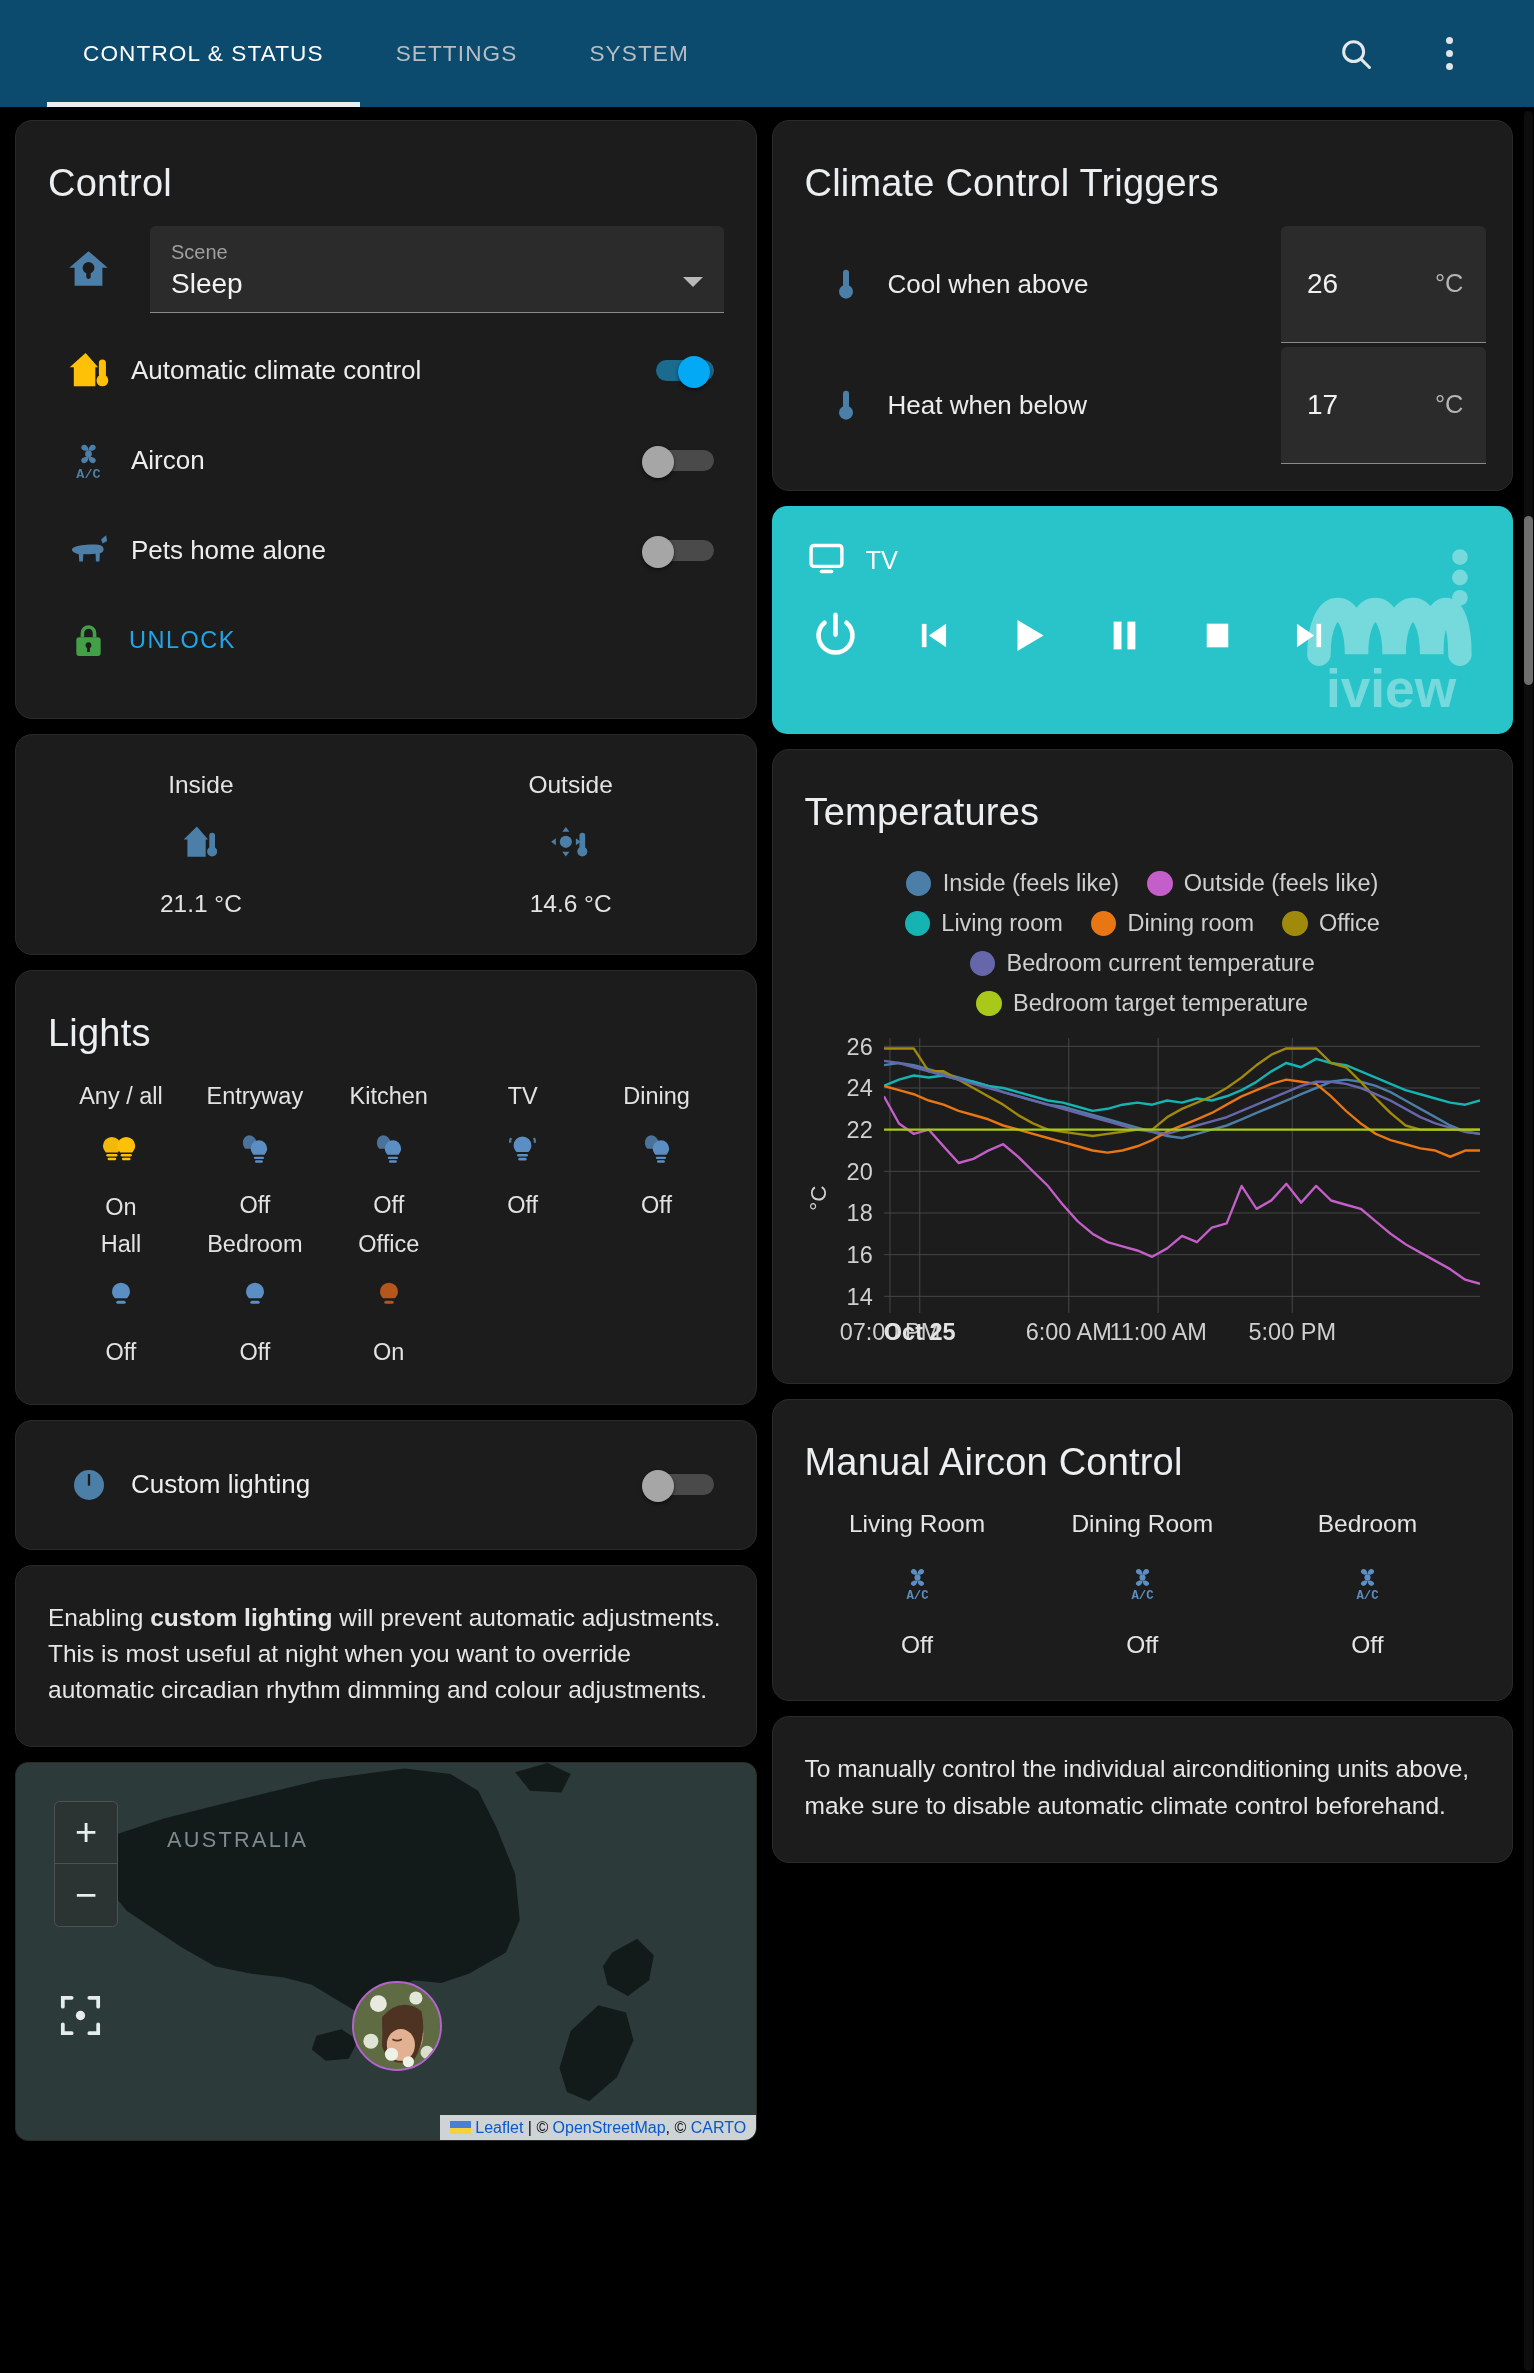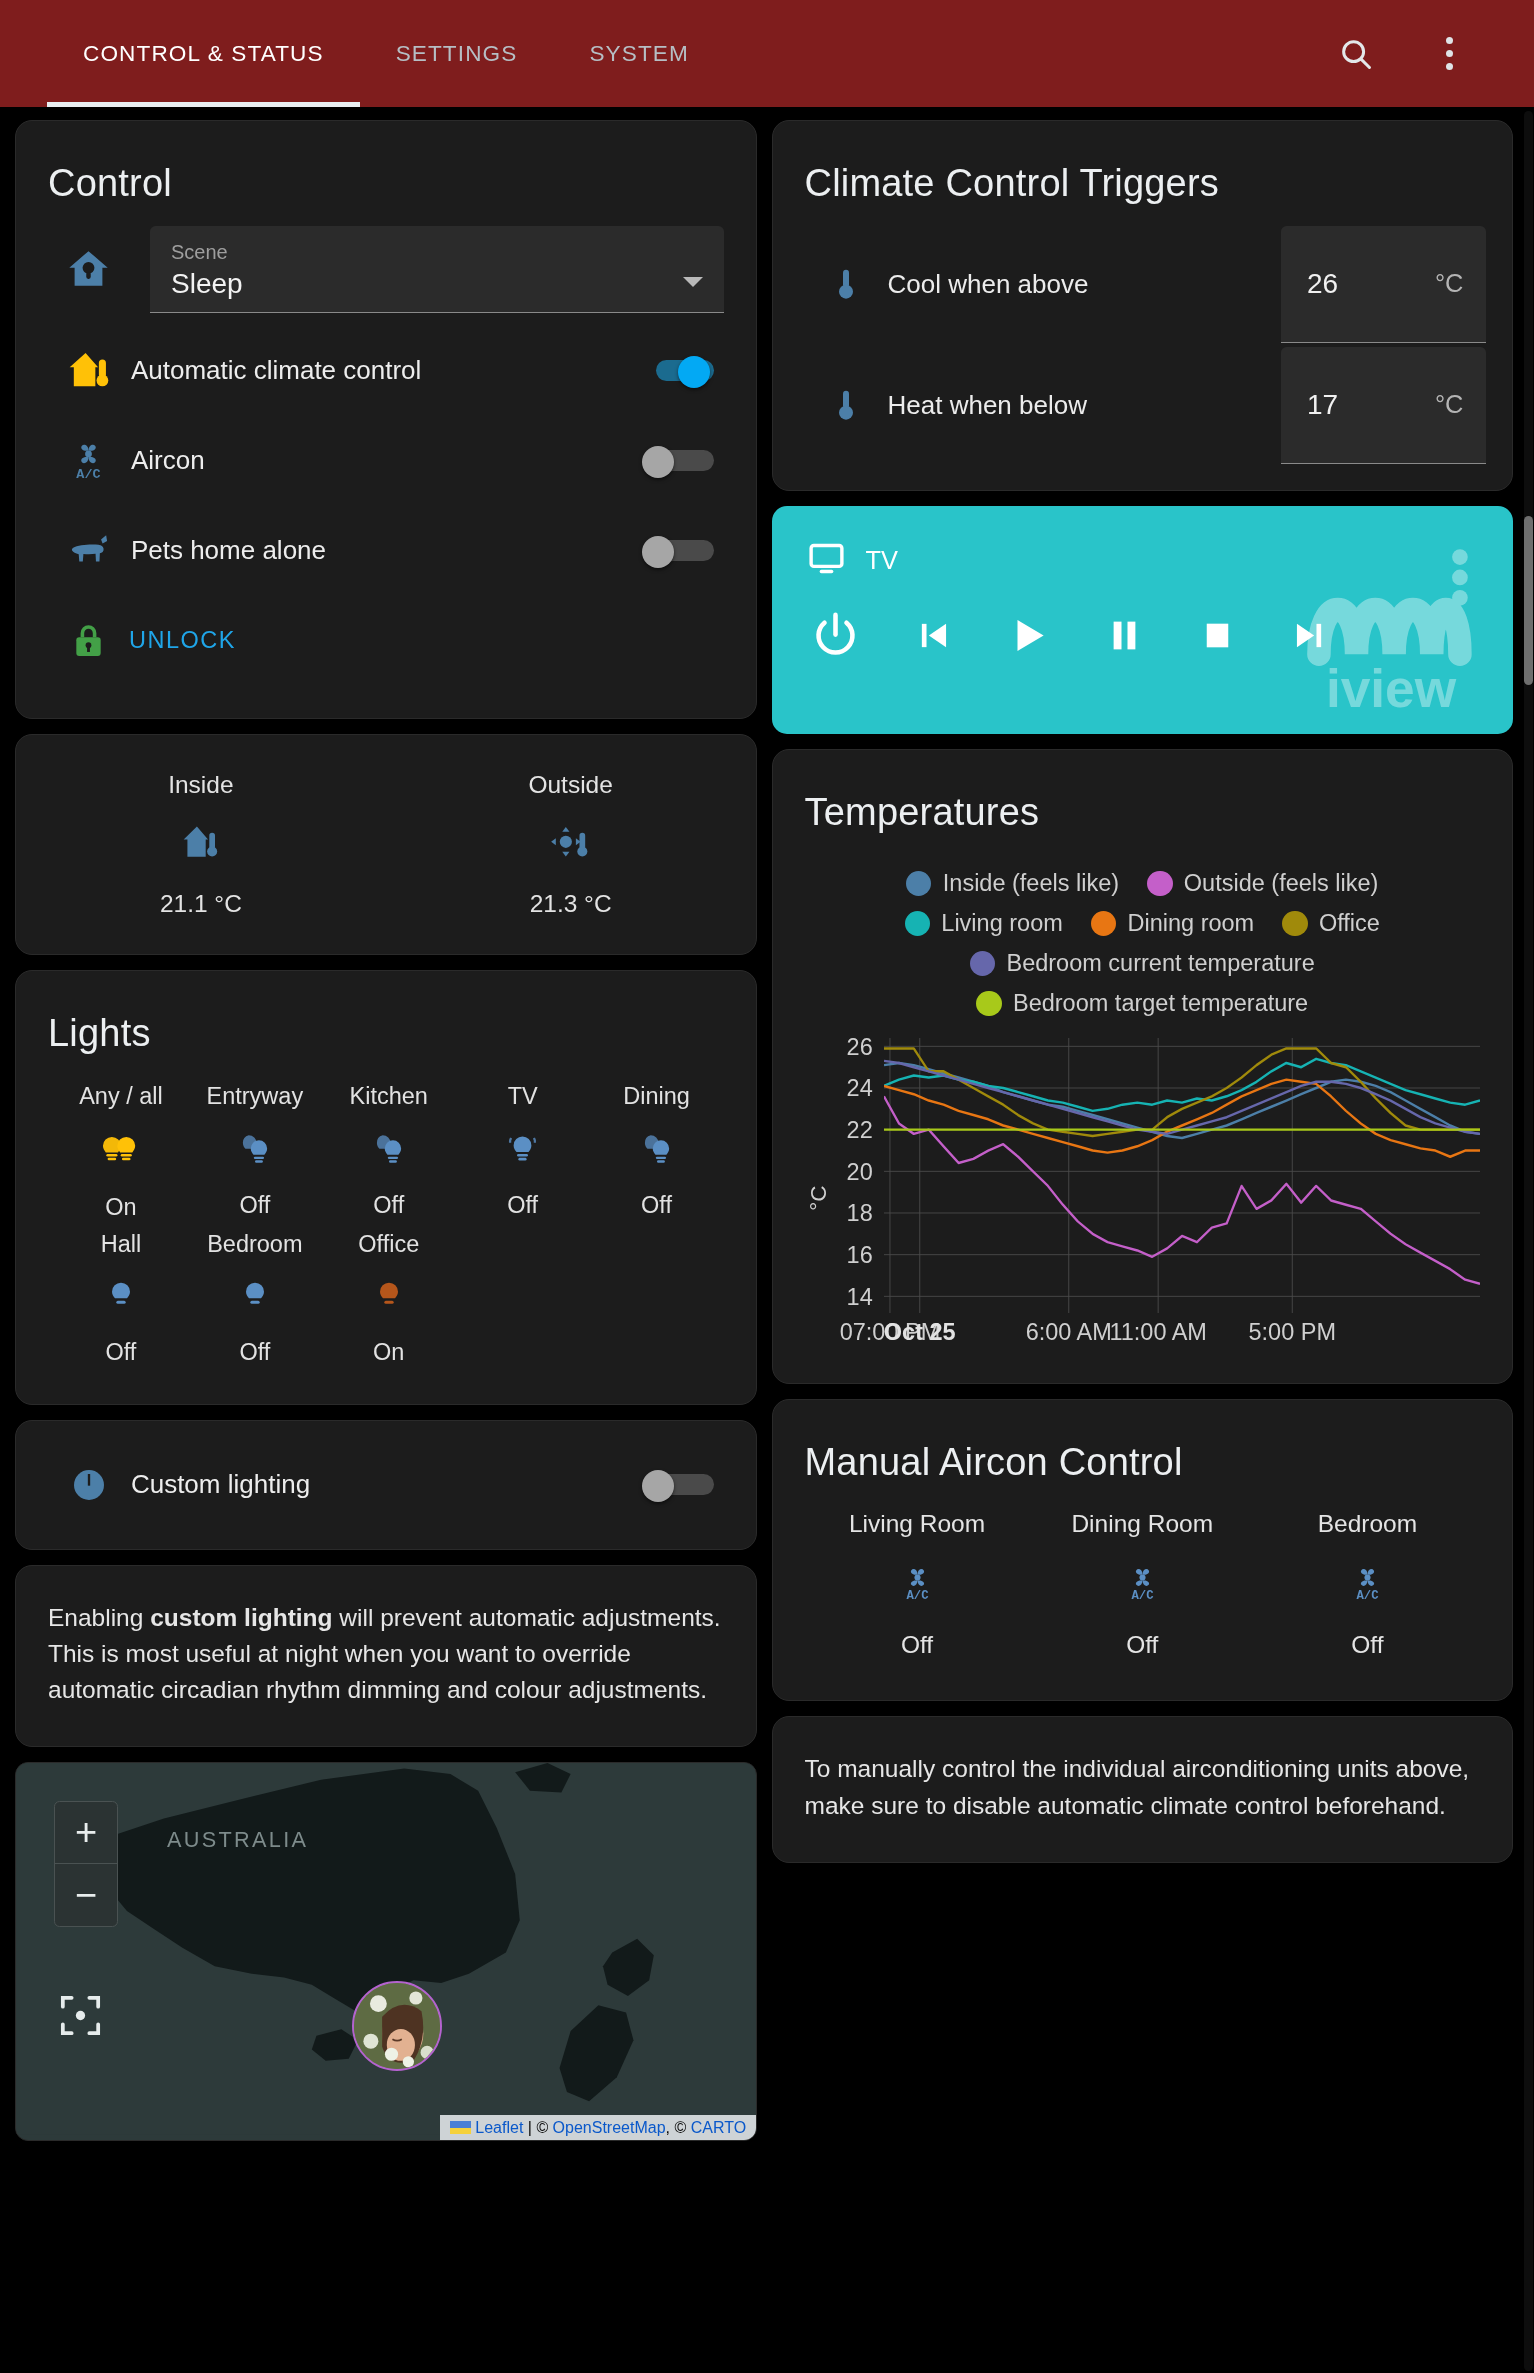--- a/index.html
+++ b/index.html
@@ -6,21 +6,21 @@
   html, body {
     width: 1535px; height: 2374px;
     background: #000000;
     font-family: "Liberation Sans", sans-serif;
     overflow: hidden;
   }
   body { position: relative; }
 
   
   .appbar {
-    height: 107px; background: #7f1d1d;
+    height: 107px; background: #0c4a6e;
     display: flex; align-items: center;
     padding: 0 26px 0 47px;
     position: relative;
   }
   .tabs { display: flex; align-items: flex-end; height: 100%; flex: 1; gap: 0; }
   .tab {
     position: relative; height: 100%;
     display: flex; align-items: center; justify-content: center;
     padding: 0 36px;
     font-size: 22.6px; letter-spacing: 1.1px; font-weight: 500;
@@ -300,21 +300,21 @@
           <svg width="43" height="43" viewBox="0 0 24 24" fill="#4c7fa8">
             <circle cx="9.4" cy="11.6" r="3.4"></circle>
             <path d="M9.4 3.4 l2 2.6 h-4z"></path>
               <path d="M9.4 19.8 l-2-2.6 h4z"></path>
             <path d="M1.2 11.6 l2.6-2 v4z"></path>
               <path d="M17.6 11.6 l-2.6 2 v-4z"></path>
             <rect x="17" y="6.6" width="3.2" height="9.2" rx="1.6"></rect>
             <circle cx="18.6" cy="17" r="2.8"></circle>
           </svg>
         </div>
-        <div class="io-val">21.3 °C</div>
+        <div class="io-val">14.6 °C</div>
       </div>
     </div>
 
     <div class="card">
       <div class="card-title">Lights</div>
       <div class="lights-body">
         <div class="lights-grid">
           <div class="light-cell">
             <div class="light-name">Any / all</div>
             <div>

